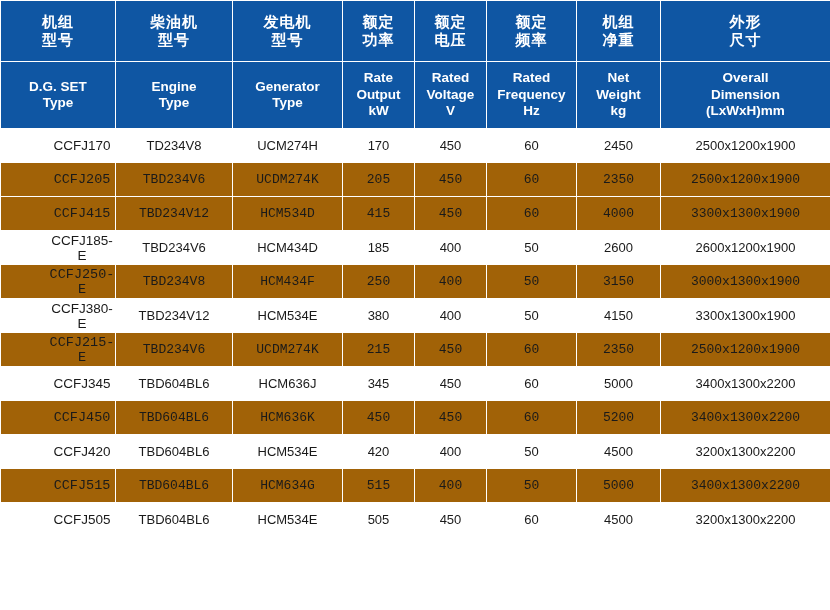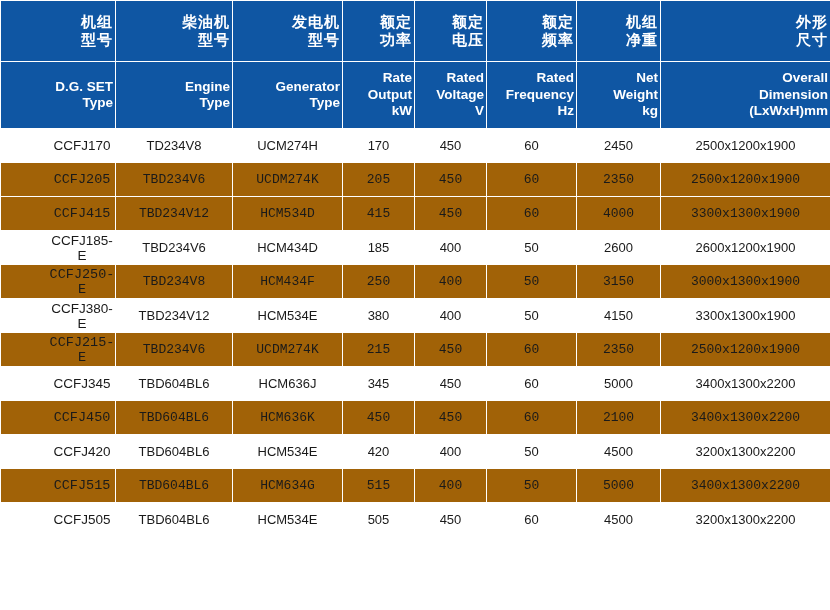--- a/index.html
+++ b/index.html
@@ -23,21 +23,20 @@
     text-align: center;
     vertical-align: middle;
     padding: 0;
   }
   
   thead tr.head-cn td, thead tr.head-en td {
     background: #0f56a3;
     color: #ffffff;
     font-weight: bold;
     line-height: 1.22;
-    text-align: right;
   }
   thead tr.head-cn td {
     font-size: 15px;
     height: 52px;
     padding: 4px 2px;
     letter-spacing: 1px;
   }
   thead tr.head-en td {
     font-size: 13.5px;
     height: 58px;
@@ -240,21 +239,21 @@
         <td>5000</td>
         <td>3400x1300x2200</td>
       </tr>
       <tr class="alt">
         <td class="model">CCFJ450</td>
         <td>TBD604BL6</td>
         <td>HCM636K</td>
         <td>450</td>
         <td>450</td>
         <td>60</td>
-        <td>2100</td>
+        <td>5200</td>
         <td>3400x1300x2200</td>
       </tr>
       <tr>
         <td class="model">CCFJ420</td>
         <td>TBD604BL6</td>
         <td>HCM534E</td>
         <td>420</td>
         <td>400</td>
         <td>50</td>
         <td>4500</td>

